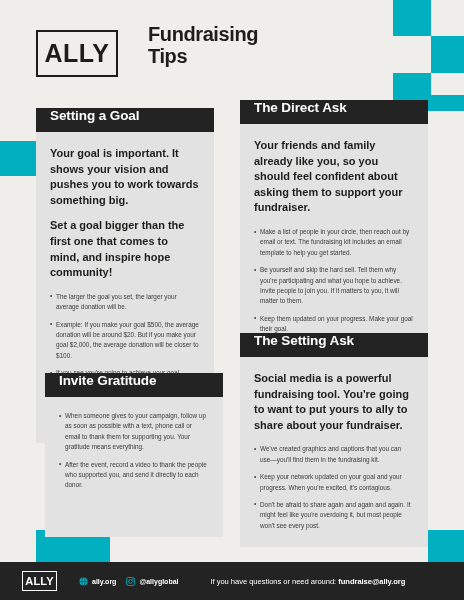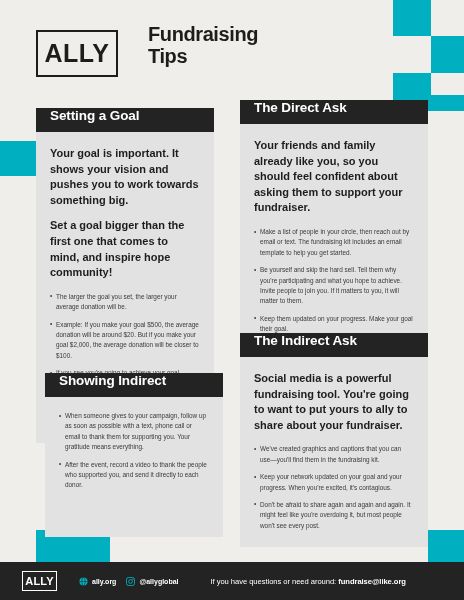--- a/index.html
+++ b/index.html
@@ -209,31 +209,31 @@
     <p class="lede last">Your friends and family already like you, so you should feel confident about asking them to support your fundraiser.</p>
     <ul class="bullets">
       <li>Make a list of people in your circle, then reach out by email or text. The fundraising kit includes an email template to help you get started.</li>
       <li>Be yourself and skip the hard sell. Tell them why you're participating and what you hope to achieve. Invite people to join you. If it matters to you, it will matter to them.</li>
       <li>Keep them updated on your progress. Make your goal their goal.</li>
     </ul>
   </div>
 </div>
 
 <div class="card" id="card-gratitude">
-  <div class="card-head">Showing Indirect</div>
+  <div class="card-head">Invite Gratitude</div>
   <div class="card-body">
     <ul class="bullets">
       <li>When someone gives to your campaign, follow up as soon as possible with a text, phone call or email to thank them for supporting you. Your gratitude means everything.</li>
       <li>After the event, record a video to thank the people who supported you, and send it directly to each donor.</li>
     </ul>
   </div>
 </div>
 
 <div class="card" id="card-indirect">
-  <div class="card-head">The Indirect Ask</div>
+  <div class="card-head">The Setting Ask</div>
   <div class="card-body">
     <p class="lede last">Social media is a powerful fundraising tool. You're going to want to put yours to ally to share about your fundraiser.</p>
     <ul class="bullets">
       <li>We've created graphics and captions that you can use—you'll find them in the fundraising kit.</li>
       <li>Keep your network updated on your goal and your progress. When you're excited, it's contagious.</li>
       <li>Don't be afraid to share again and again and again. It might feel like you're overdoing it, but most people won't see every post.</li>
     </ul>
   </div>
 </div>
 
@@ -256,15 +256,15 @@
       <svg class="icon-circle" viewBox="0 0 16 16">
         <rect x="0.8" y="0.8" width="14.4" height="14.4" rx="4" fill="none" stroke="#00b0c0" stroke-width="1.6"></rect>
         <circle cx="8" cy="8" r="3.4" fill="none" stroke="#00b0c0" stroke-width="1.6"></circle>
         <circle cx="12.2" cy="3.9" r="1.1" fill="#00b0c0"></circle>
       </svg>
       <span>@allyglobal</span>
     </a>
   </div>
 
   <div class="footer-support">
-    <span>If you have questions or need around: </span><b>fundraise@like.org</b>
+    <span>If you have questions or need around: </span><b>fundraise@ally.org</b>
   </div>
 </div>
 
 </body></html>

